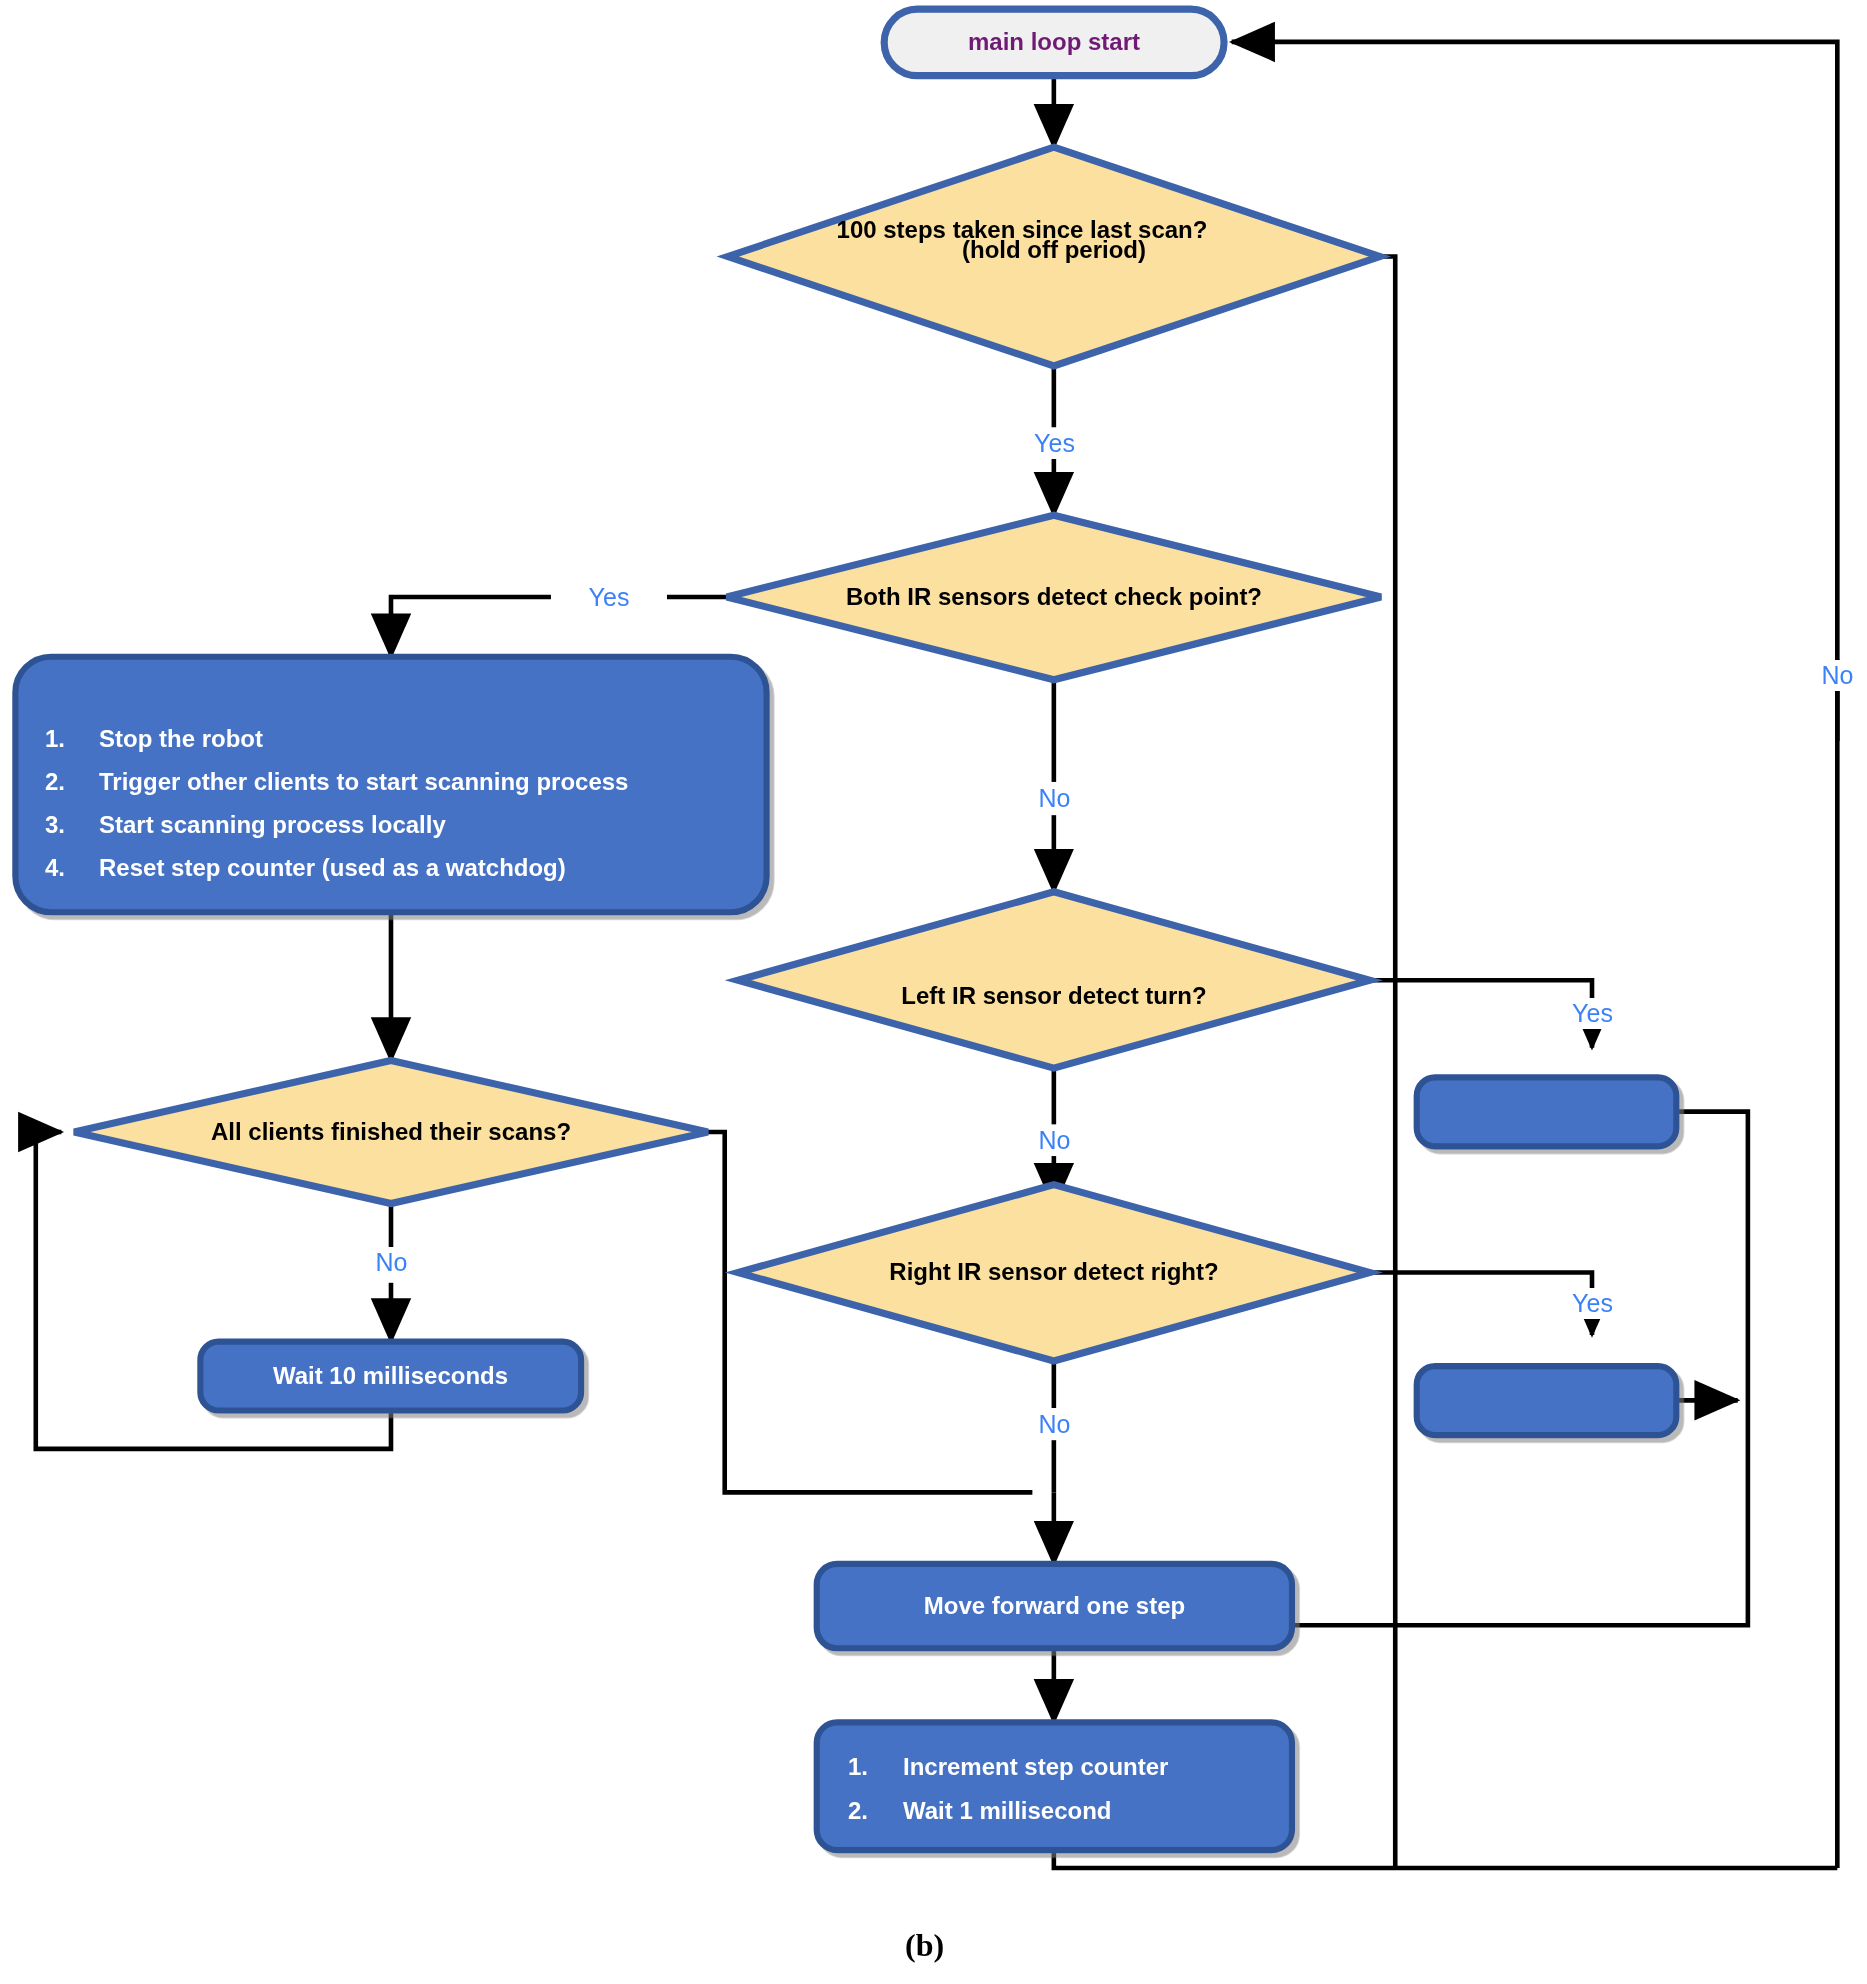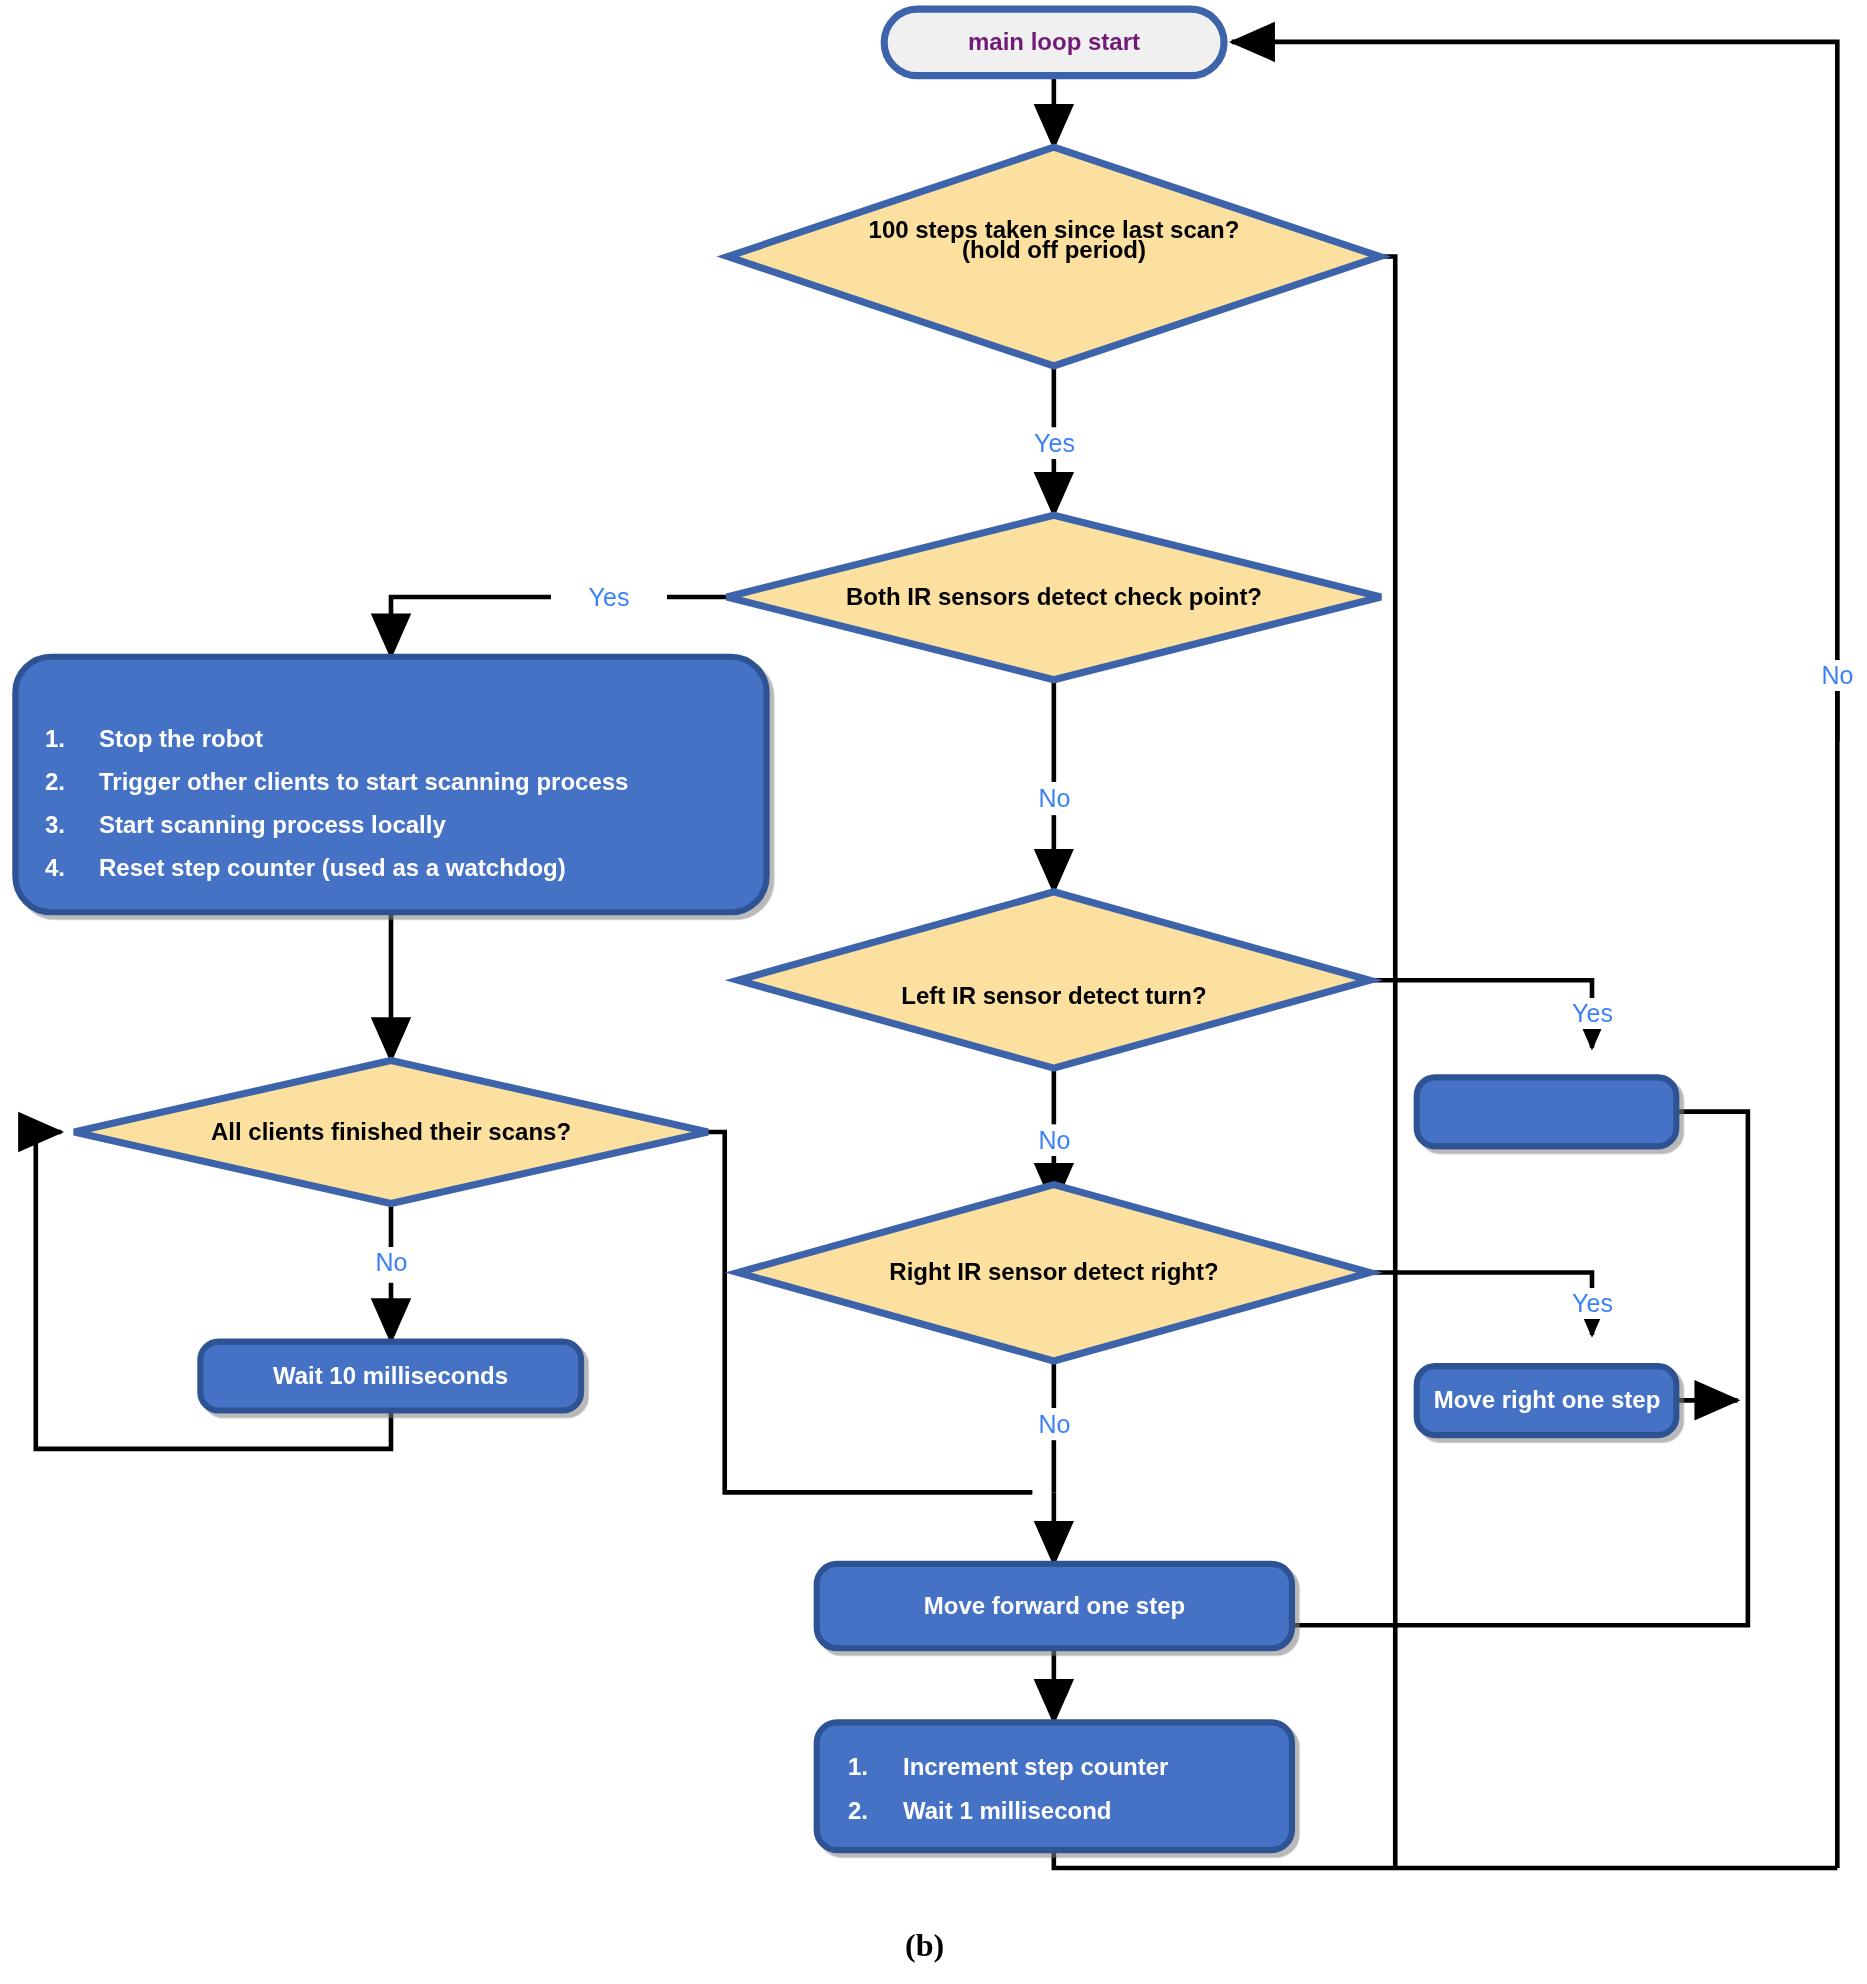--- a/index.html
+++ b/index.html
@@ -108,21 +108,21 @@
     <rect x="2772" y="2673" width="508" height="135" rx="36" ry="36" fill="#4472C4" stroke="#2E5395" stroke-width="12" filter="url(#sh)"></rect>
 
     <rect x="1598" y="3060" width="930" height="165" rx="40" ry="40" fill="#4472C4" stroke="#2E5395" stroke-width="12" filter="url(#sh)"></rect>
 
     <rect x="1598" y="3370" width="930" height="250" rx="40" ry="40" fill="#4472C4" stroke="#2E5395" stroke-width="12" filter="url(#sh)"></rect>
 
   </svg>
 
   <div class="node-text t-text" style="left:884px;top:9.2px;width:340px;height:66px;">main loop start</div>
 
-  <div class="node-text d-text" style="left:728px;top:215px;width:652px;height:31px;">100 steps taken since last scan?</div>
+  <div class="node-text d-text" style="left:696px;top:215px;width:652px;height:31px;">100 steps taken since last scan?</div>
   <div class="node-text d-text" style="left:728px;top:235px;width:652px;height:31px;">(hold off period)</div>
 
   <div class="node-text d-text" style="left:727px;top:582px;width:654px;height:31px;">Both IR sensors detect check point?</div>
 
   <div class="olist" style="left:45px;top:727px;width:700px;">
     <div class="row">
       <span class="num">1.</span>
       <span>Stop the robot</span>
     </div>
     <div class="row">
@@ -142,21 +142,20 @@
   <div class="node-text d-text" style="left:74px;top:1117px;width:634px;height:31px;">All clients finished their scans?</div>
 
   <div class="node-text b-text" style="left:200px;top:1342px;width:381px;height:69px;">Wait 10 milliseconds</div>
 
   <div class="node-text d-text" style="left:738px;top:965px;width:632px;height:31px;margin-top:16px;">Left IR sensor detect turn?</div>
 
   <div class="node-text b-text" style="left:1417px;top:1027px;width:260px;height:69px;">Move left one step</div>
 
   <div class="node-text d-text" style="left:738px;top:1257px;width:632px;height:31px;">Right IR sensor detect right?</div>
 
-  <div class="node-text b-text" style="left:1417px;top:1366px;width:260px;height:69px;">Move right one step</div>
 
   <div class="node-text b-text" style="left:817px;top:1564px;width:475px;height:84px;">Move forward one step</div>
 
   <div class="olist2" style="left:848px;top:1755px;width:450px;">
     <div class="row">
       <span class="num">1.</span>
       <span>Increment step counter</span>
     </div>
     <div class="row">
       <span class="num">2.</span>

